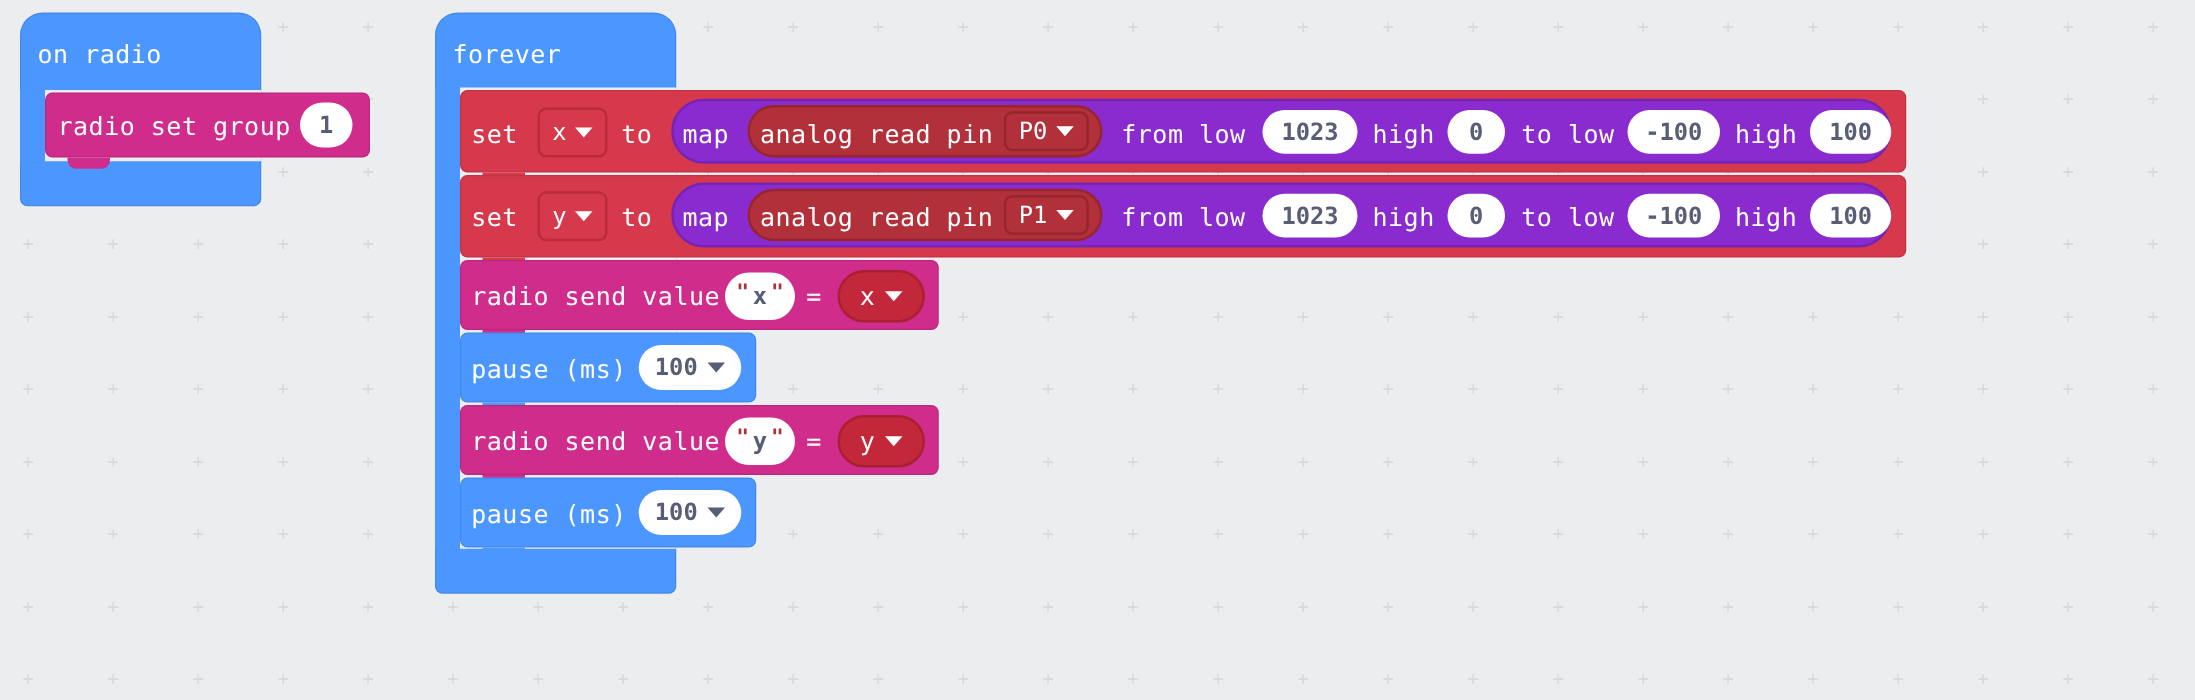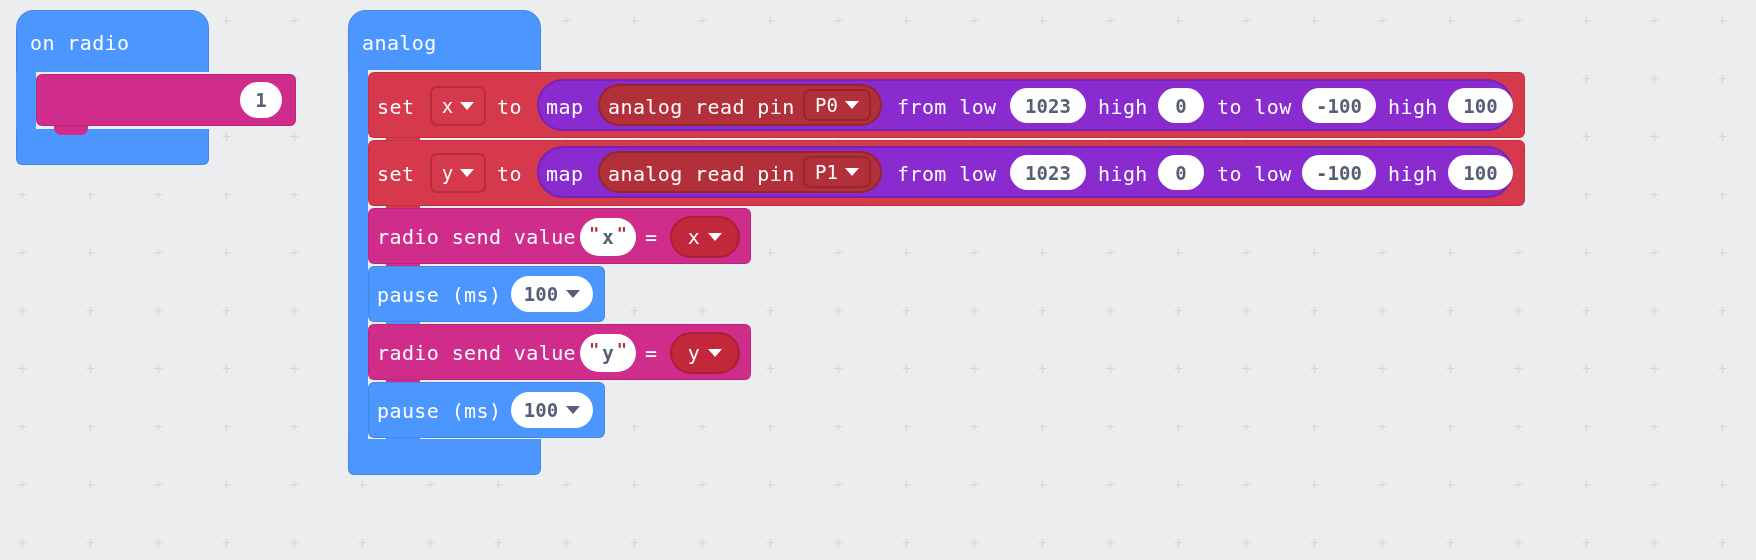--- a/index.html
+++ b/index.html
@@ -338,24 +338,25 @@
 
   <div class="blk hat c-event stack-edge" style="left:16px;top:10px;width:193px;height:155px;border-radius:18px 18px 6px 6px;"></div>
   <div class="lbl" style="position:absolute;left:30px;top:31px;">on radio</div>
 
   <div style="position:absolute;left:36px;top:72px;width:173px;height:57px;background:#ecedef;"></div>
 
   <div class="c-event" style="position:absolute;left:16px;top:72px;width:20px;height:57px;"></div>
 
   <div class="blk c-radio stack-edge" style="left:36px;top:74px;width:260px;height:52px;border-radius:6px;"></div>
   <div class="notch c-radio" style="left:54px;top:126px;"></div>
+  <div class="lbl" style="position:absolute;left:46px;top:89px;">radio set group</div>
   <div class="field" style="left:240px;top:82px;width:42px;height:36px;">1</div>
 
   <div class="blk hat c-loop stack-edge" style="left:348px;top:10px;width:193px;height:465px;border-radius:18px 18px 6px 6px;"></div>
-  <div class="lbl" style="position:absolute;left:362px;top:31px;">analog</div>
+  <div class="lbl" style="position:absolute;left:362px;top:31px;">forever</div>
 
   <div style="position:absolute;left:368px;top:70px;width:173px;height:369px;background:#ecedef;"></div>
   <div class="c-loop" style="position:absolute;left:348px;top:70px;width:20px;height:369px;"></div>
 
   <div class="blk c-var stack-edge" style="left:368px;top:72px;width:1157px;height:66px;border-radius:6px;"></div>
   <div class="notch c-var" style="left:386px;top:138px;"></div>
   <div class="lbl" style="position:absolute;left:377px;top:95px;">set</div>
   <div class="ddark" style="left:430px;top:86px;width:56px;height:40px;border:2px solid #B82C3C;">
     <span>x</span>
     <span class="caret"></span>

